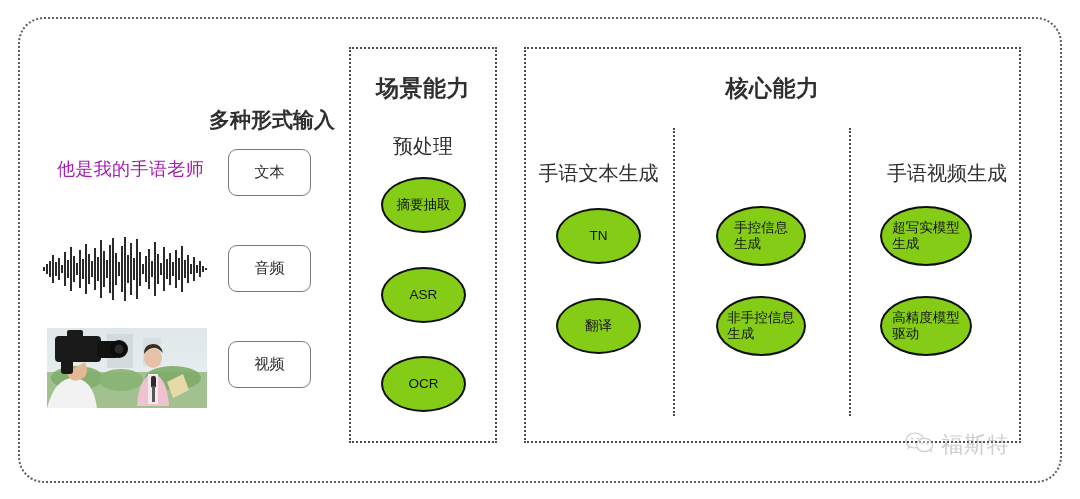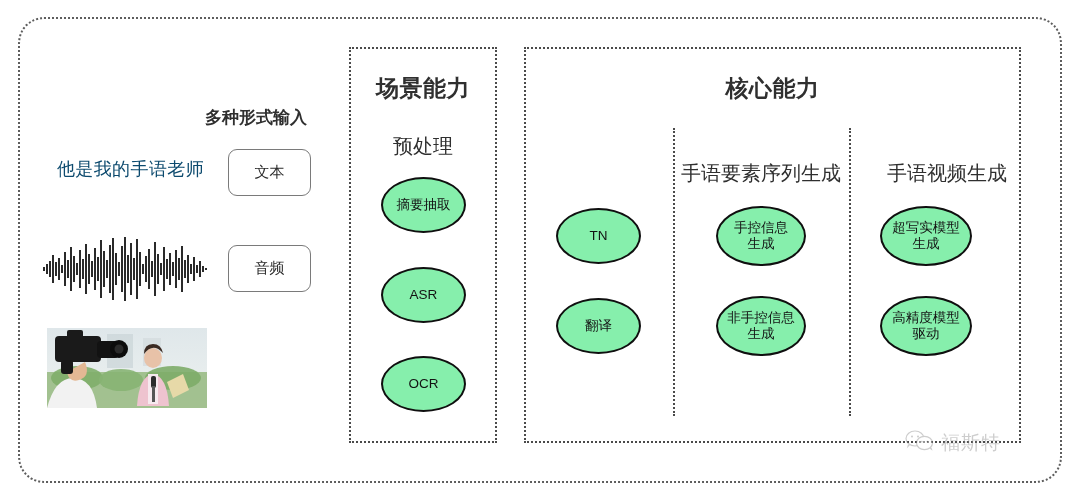--- a/index.html
+++ b/index.html
@@ -74,47 +74,47 @@
 
   
   .ellipse {
     position: absolute;
     border: 2.5px solid #0f0f0f;
     border-radius: 50%;
     box-sizing: border-box;
     display: flex;
     align-items: center;
     justify-content: center;
-    text-align: center;
+    text-align: left;
     font-size: 13.5px;
     line-height: 1.22;
     color: #131313;
-    background: #86efac;
+    background: #84cc16;
     white-space: pre-line;
   }
 
   
   .input-header {
     position: absolute;
     left: 205px;
     top: 106px;
     width: 130px;
-    text-align: left;
-    font-size: 17px;
+    text-align: right;
+    font-size: 21px;
     font-weight: bold;
     color: #2f2f2f;
   }
   .sample-text {
     position: absolute;
     left: 43px;
     top: 157px;
     width: 175px;
     text-align: center;
     font-size: 18px;
-    color: #0c4a6e;
+    color: #a21caf;
     letter-spacing: 0.4px;
   }
   .chip {
     position: absolute;
     width: 83px;
     height: 47px;
     border: 1.4px solid #7a7a7a;
     border-radius: 9px;
     box-sizing: border-box;
     display: flex;
@@ -153,21 +153,21 @@
   .watermark {
     position: absolute;
     left: 905px;
     top: 430px;
     display: flex;
     align-items: center;
     gap: 6px;
     opacity: 0.42;
   }
   .watermark .wm-label {
-    font-size: 19px;
+    font-size: 22px;
     color: #8a8a8a;
     letter-spacing: 1px;
   }
 </style>
 </head>
 <body>
 
 <div id="canvas">
 
   <div class="outer-frame"></div>
@@ -268,42 +268,43 @@
       <rect x="50" y="13" width="22" height="17" rx="4" fill="#121212"></rect>
       <circle cx="72" cy="21" r="9" fill="#0c0c0c"></circle>
       <circle cx="72" cy="21" r="4.5" fill="#2b2b2b"></circle>
       <path d="M38 34 q6 14 -6 18 q-10 3 -12 -8 z" fill="#e3b894"></path>
       <rect x="14" y="32" width="12" height="14" rx="3" fill="#181818"></rect>
     </svg>
   </div>
 
   <div class="chip chip-text">文本</div>
   <div class="chip chip-audio">音频</div>
+  <div class="chip chip-video">视频</div>
 
   <div class="panel panel-scene">
     <div class="panel-title">场景能力</div>
   </div>
 
   <div class="col-head" style="left:349px; top:133px; width:148px;">预处理</div>
 
   <div class="ellipse" style="left:381px; top:177px; width:85px; height:56px;">摘要抽取</div>
   <div class="ellipse" style="left:381px; top:267px; width:85px; height:56px;">ASR</div>
   <div class="ellipse" style="left:381px; top:356px; width:85px; height:56px;">OCR</div>
 
   <div class="panel panel-core">
     <div class="panel-title">核心能力</div>
   </div>
 
   <div class="col-divider divider-1"></div>
   <div class="col-divider divider-2"></div>
 
+  <div class="col-head" style="left:524px; top:160px; width:149px;">手语文本生成</div>
   <div class="ellipse" style="left:556px; top:208px; width:85px; height:56px;">TN</div>
   <div class="ellipse" style="left:556px; top:298px; width:85px; height:56px;">翻译</div>
 
-  <div class="col-head" style="left:673px; top:160px; width:176px;">手语要素序列生成</div>
   <div class="ellipse" style="left:716px; top:206px; width:90px; height:60px;">手控信息
 生成</div>
   <div class="ellipse" style="left:716px; top:296px; width:90px; height:60px;">非手控信息
 生成</div>
 
   <div class="col-head" style="left:849px; top:160px; width:172px; text-align:center; padding-left:24px; box-sizing:border-box;">手语视频生成</div>
   <div class="ellipse" style="left:880px; top:206px; width:92px; height:60px;">超写实模型
 生成</div>
   <div class="ellipse" style="left:880px; top:296px; width:92px; height:60px;">高精度模型
 驱动</div>

